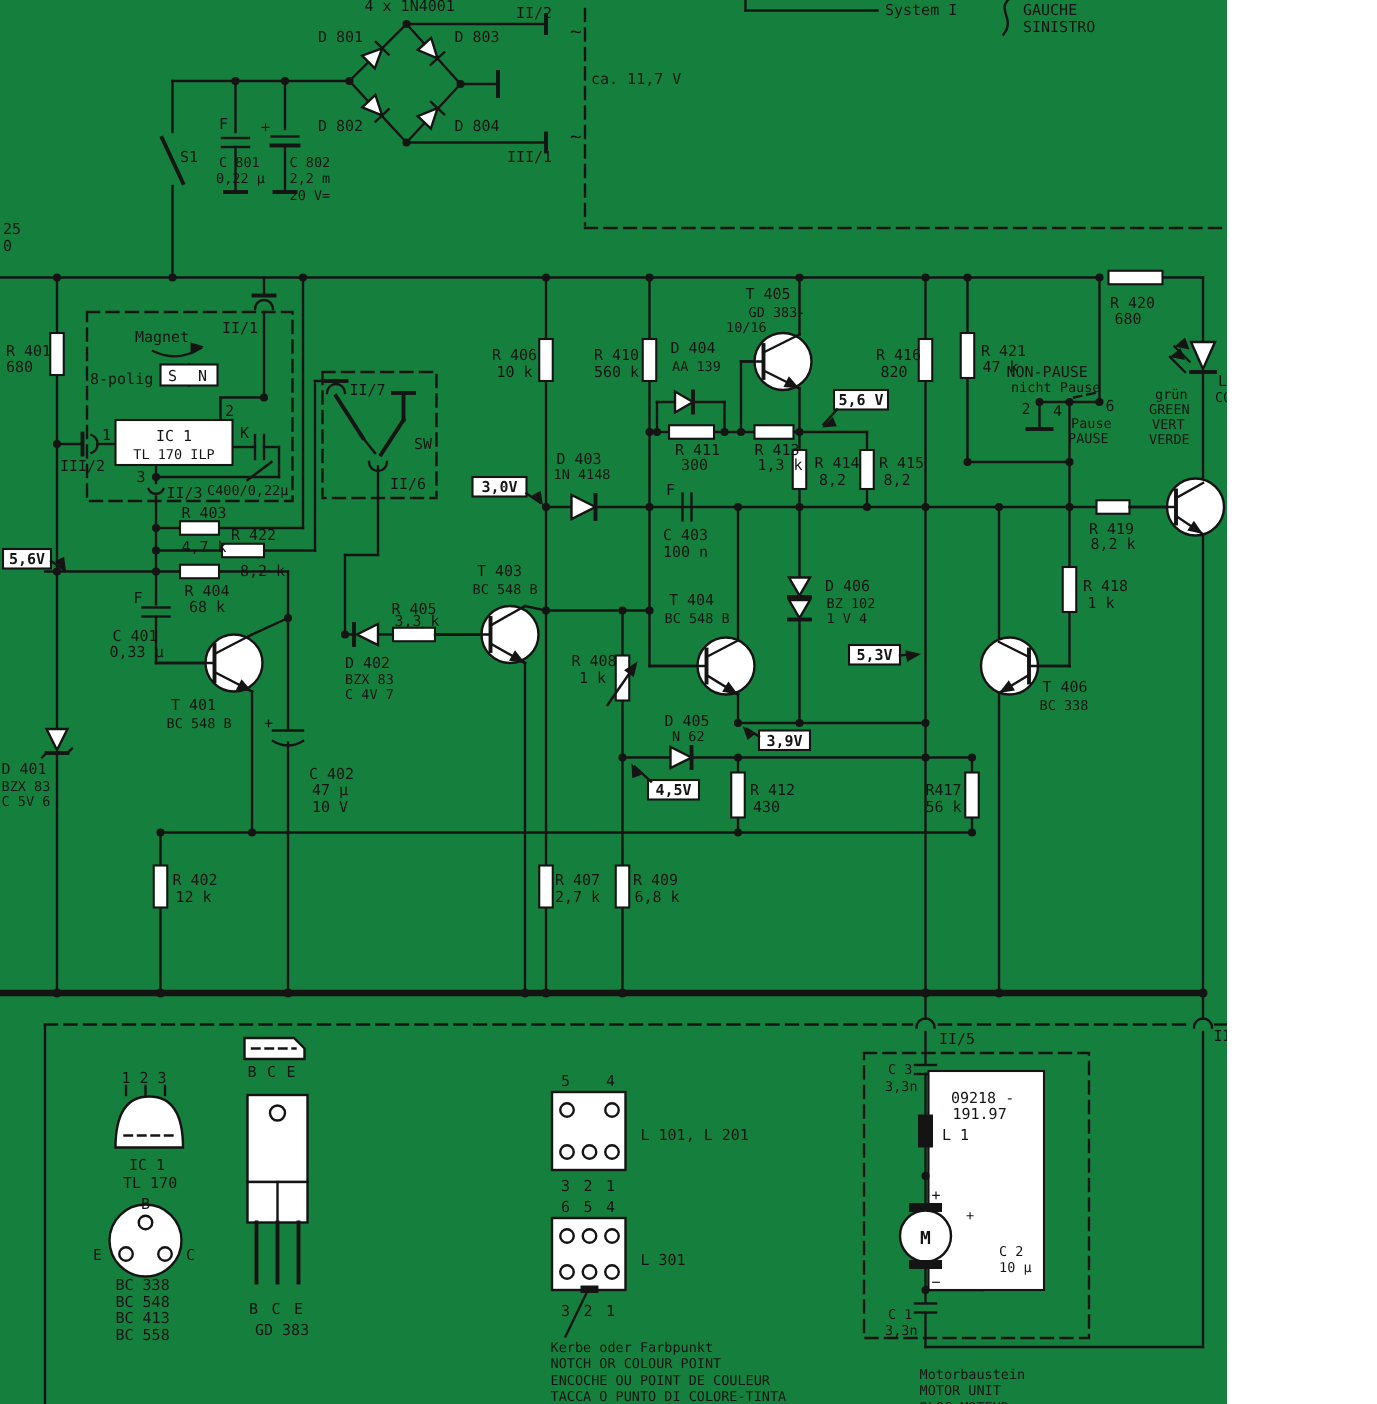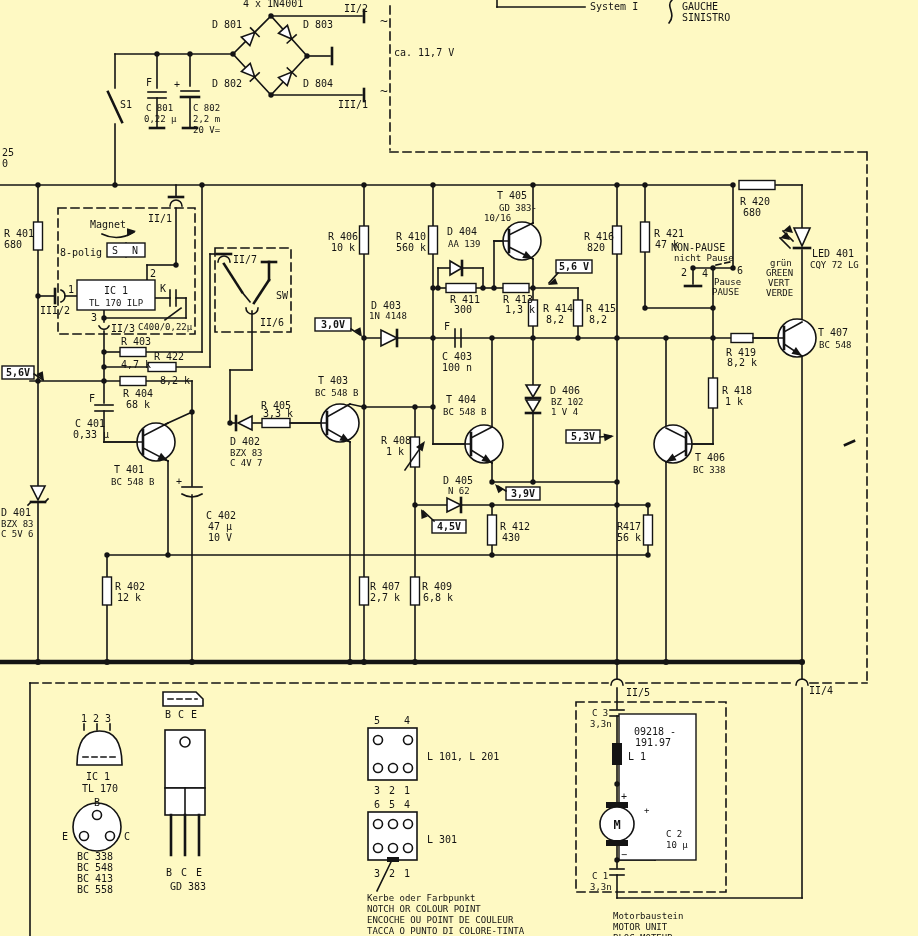--- a/index.html
+++ b/index.html
@@ -1,16 +1,16 @@
 <!DOCTYPE html>
 <html><head>
 <meta charset="utf-8">
 <style>
   html,body{margin:0;padding:0;background:#fff}
-  .stage{position:relative;width:918px;height:936px;background:#fef9c3;overflow:hidden}
+  .stage{position:relative;width:818px;height:936px;background:#15803d;overflow:hidden}
   svg{display:block}
   .w{stroke:#141414;stroke-width:1.6;fill:none;stroke-linecap:square}
   .w2{stroke:#141414;stroke-width:2.6;fill:none;stroke-linecap:square}
   .w4{stroke:#141414;stroke-width:4.4;fill:none;stroke-linecap:square}
   .dash{stroke-dasharray:8,5}
   .dash2{stroke-dasharray:5,4}
   .sym{fill:#fff;stroke:#141414;stroke-width:1.6}
   .box{fill:#fff;stroke:#141414;stroke-width:1.4}
   .dot{fill:#141414;stroke:none}
   .fb{fill:#141414;stroke:none}

